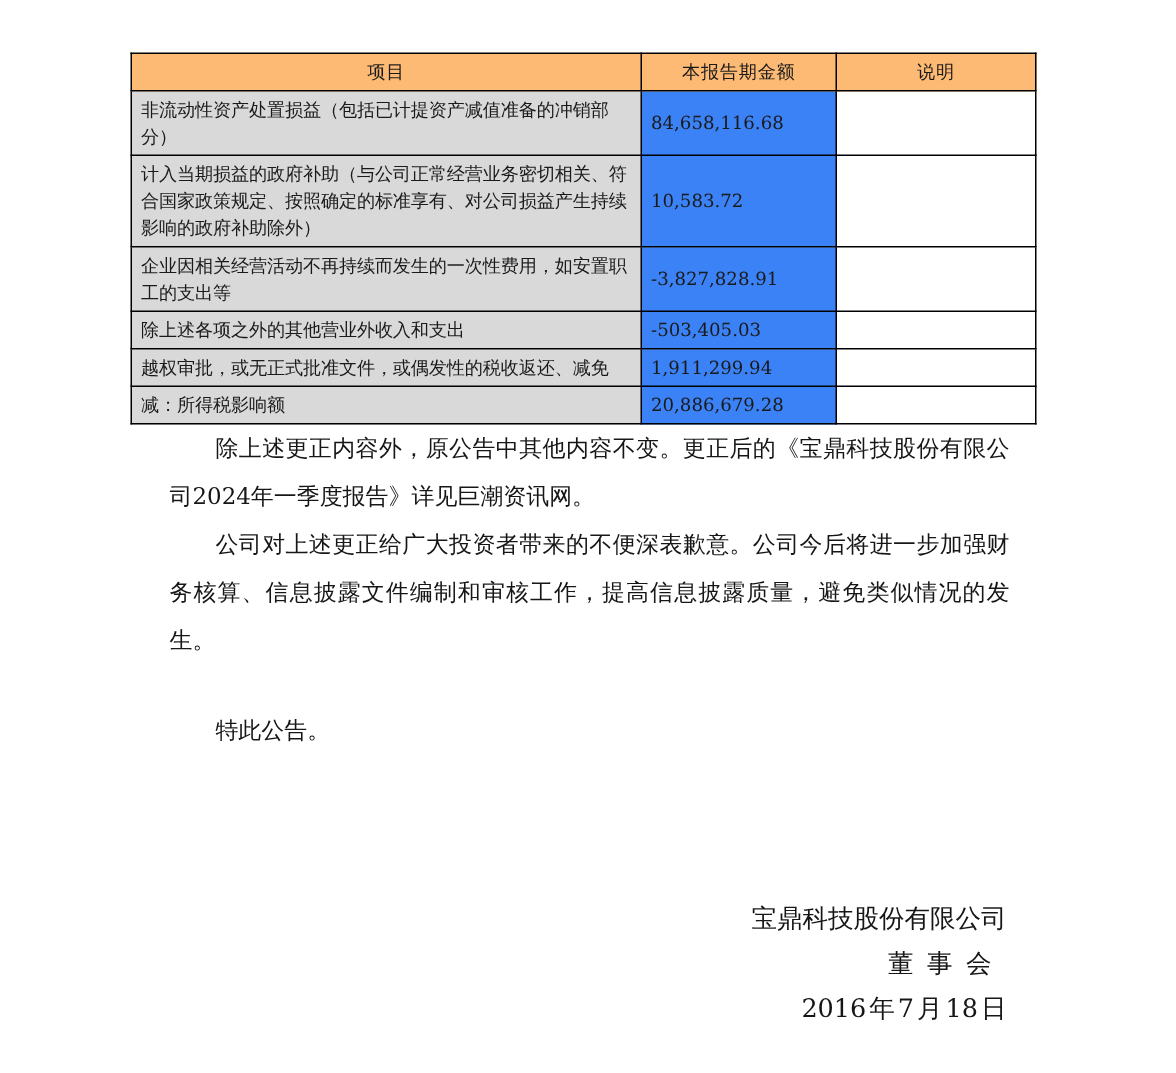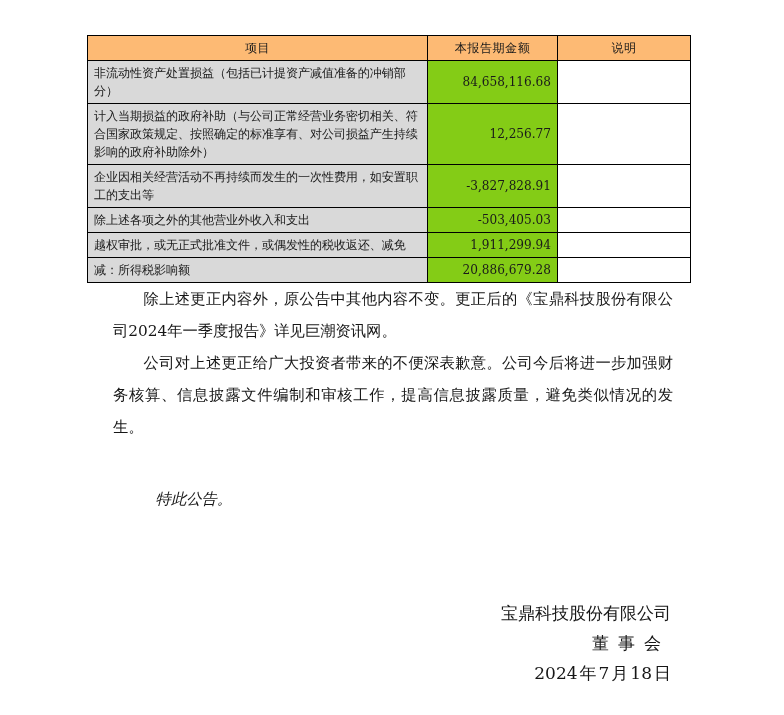--- a/index.html
+++ b/index.html
@@ -45,22 +45,21 @@
     text-align: center;
     background: #fdba74;
     letter-spacing: 0.5px;
   }
   .item-cell {
     text-align: left;
     background: #d9d9d9;
     letter-spacing: -0.1px;
   }
   .amount-cell {
-    text-align: right;
-    background: #84cc16;
+    background: #3b82f6;
     font-family: "DejaVu Serif", "Liberation Serif", serif;
     white-space: nowrap;
   }
   .amount-cell.bold { font-weight: bold; }
   .note-cell {
     background: #ffffff;
   }
   .note-cell.shaded { background: #d9d9d9; text-align: center; }
 
   .r-tall3 { height: 54px; }
@@ -86,23 +85,22 @@
   #notice-line {
     position: absolute;
     left: 113px;
     top: 471px;
     width: 560px;
     font-size: 15.3px;
     line-height: 32px;
     color: #161616;
   }
   #notice-line p {
-    margin: 12px;
+    margin: 0;
     text-indent: 2em;
-    font-style: italic;
   }
 
   
   #signature-block {
     position: absolute;
     left: 330px;
     top: 598px;
     width: 341px;
     text-align: right;
     font-size: 17px;
@@ -139,21 +137,21 @@
     </tr>
   </thead>
   <tbody id="table-body">
       <tr class="r-norm">
         <td class="item-cell">非流动性资产处置损益（包括已计提资产减值准备的冲销部分）</td>
         <td class="amount-cell bold">84,658,116.68</td>
         <td class="note-cell"></td>
       </tr>
       <tr class="r-tall3">
         <td class="item-cell">计入当期损益的政府补助（与公司正常经营业务密切相关、符合国家政策规定、按照确定的标准享有、对公司损益产生持续影响的政府补助除外）</td>
-        <td class="amount-cell">12,256.77</td>
+        <td class="amount-cell">10,583.72</td>
         <td class="note-cell"></td>
       </tr>
       <tr class="r-tall2">
         <td class="item-cell">企业因相关经营活动不再持续而发生的一次性费用，如安置职工的支出等</td>
         <td class="amount-cell bold">-3,827,828.91</td>
         <td class="note-cell"></td>
       </tr>
       <tr class="r-norm">
         <td class="item-cell">除上述各项之外的其他营业外收入和支出</td>
         <td class="amount-cell">-503,405.03</td>
@@ -178,15 +176,15 @@
 </div>
 
 <div id="notice-line">
   <p>特此公告。</p>
 </div>
 
 <div id="signature-block">
   <div>宝鼎科技股份有限公司</div>
   <div class="sig-spaced">董事会</div>
   <div class="sig-date">
-    <span class="num">2024</span><span>年</span><span class="num">7</span><span>月</span><span class="num">18</span><span>日</span>
+    <span class="num">2016</span><span>年</span><span class="num">7</span><span>月</span><span class="num">18</span><span>日</span>
   </div>
 </div>
 
 </body></html>

